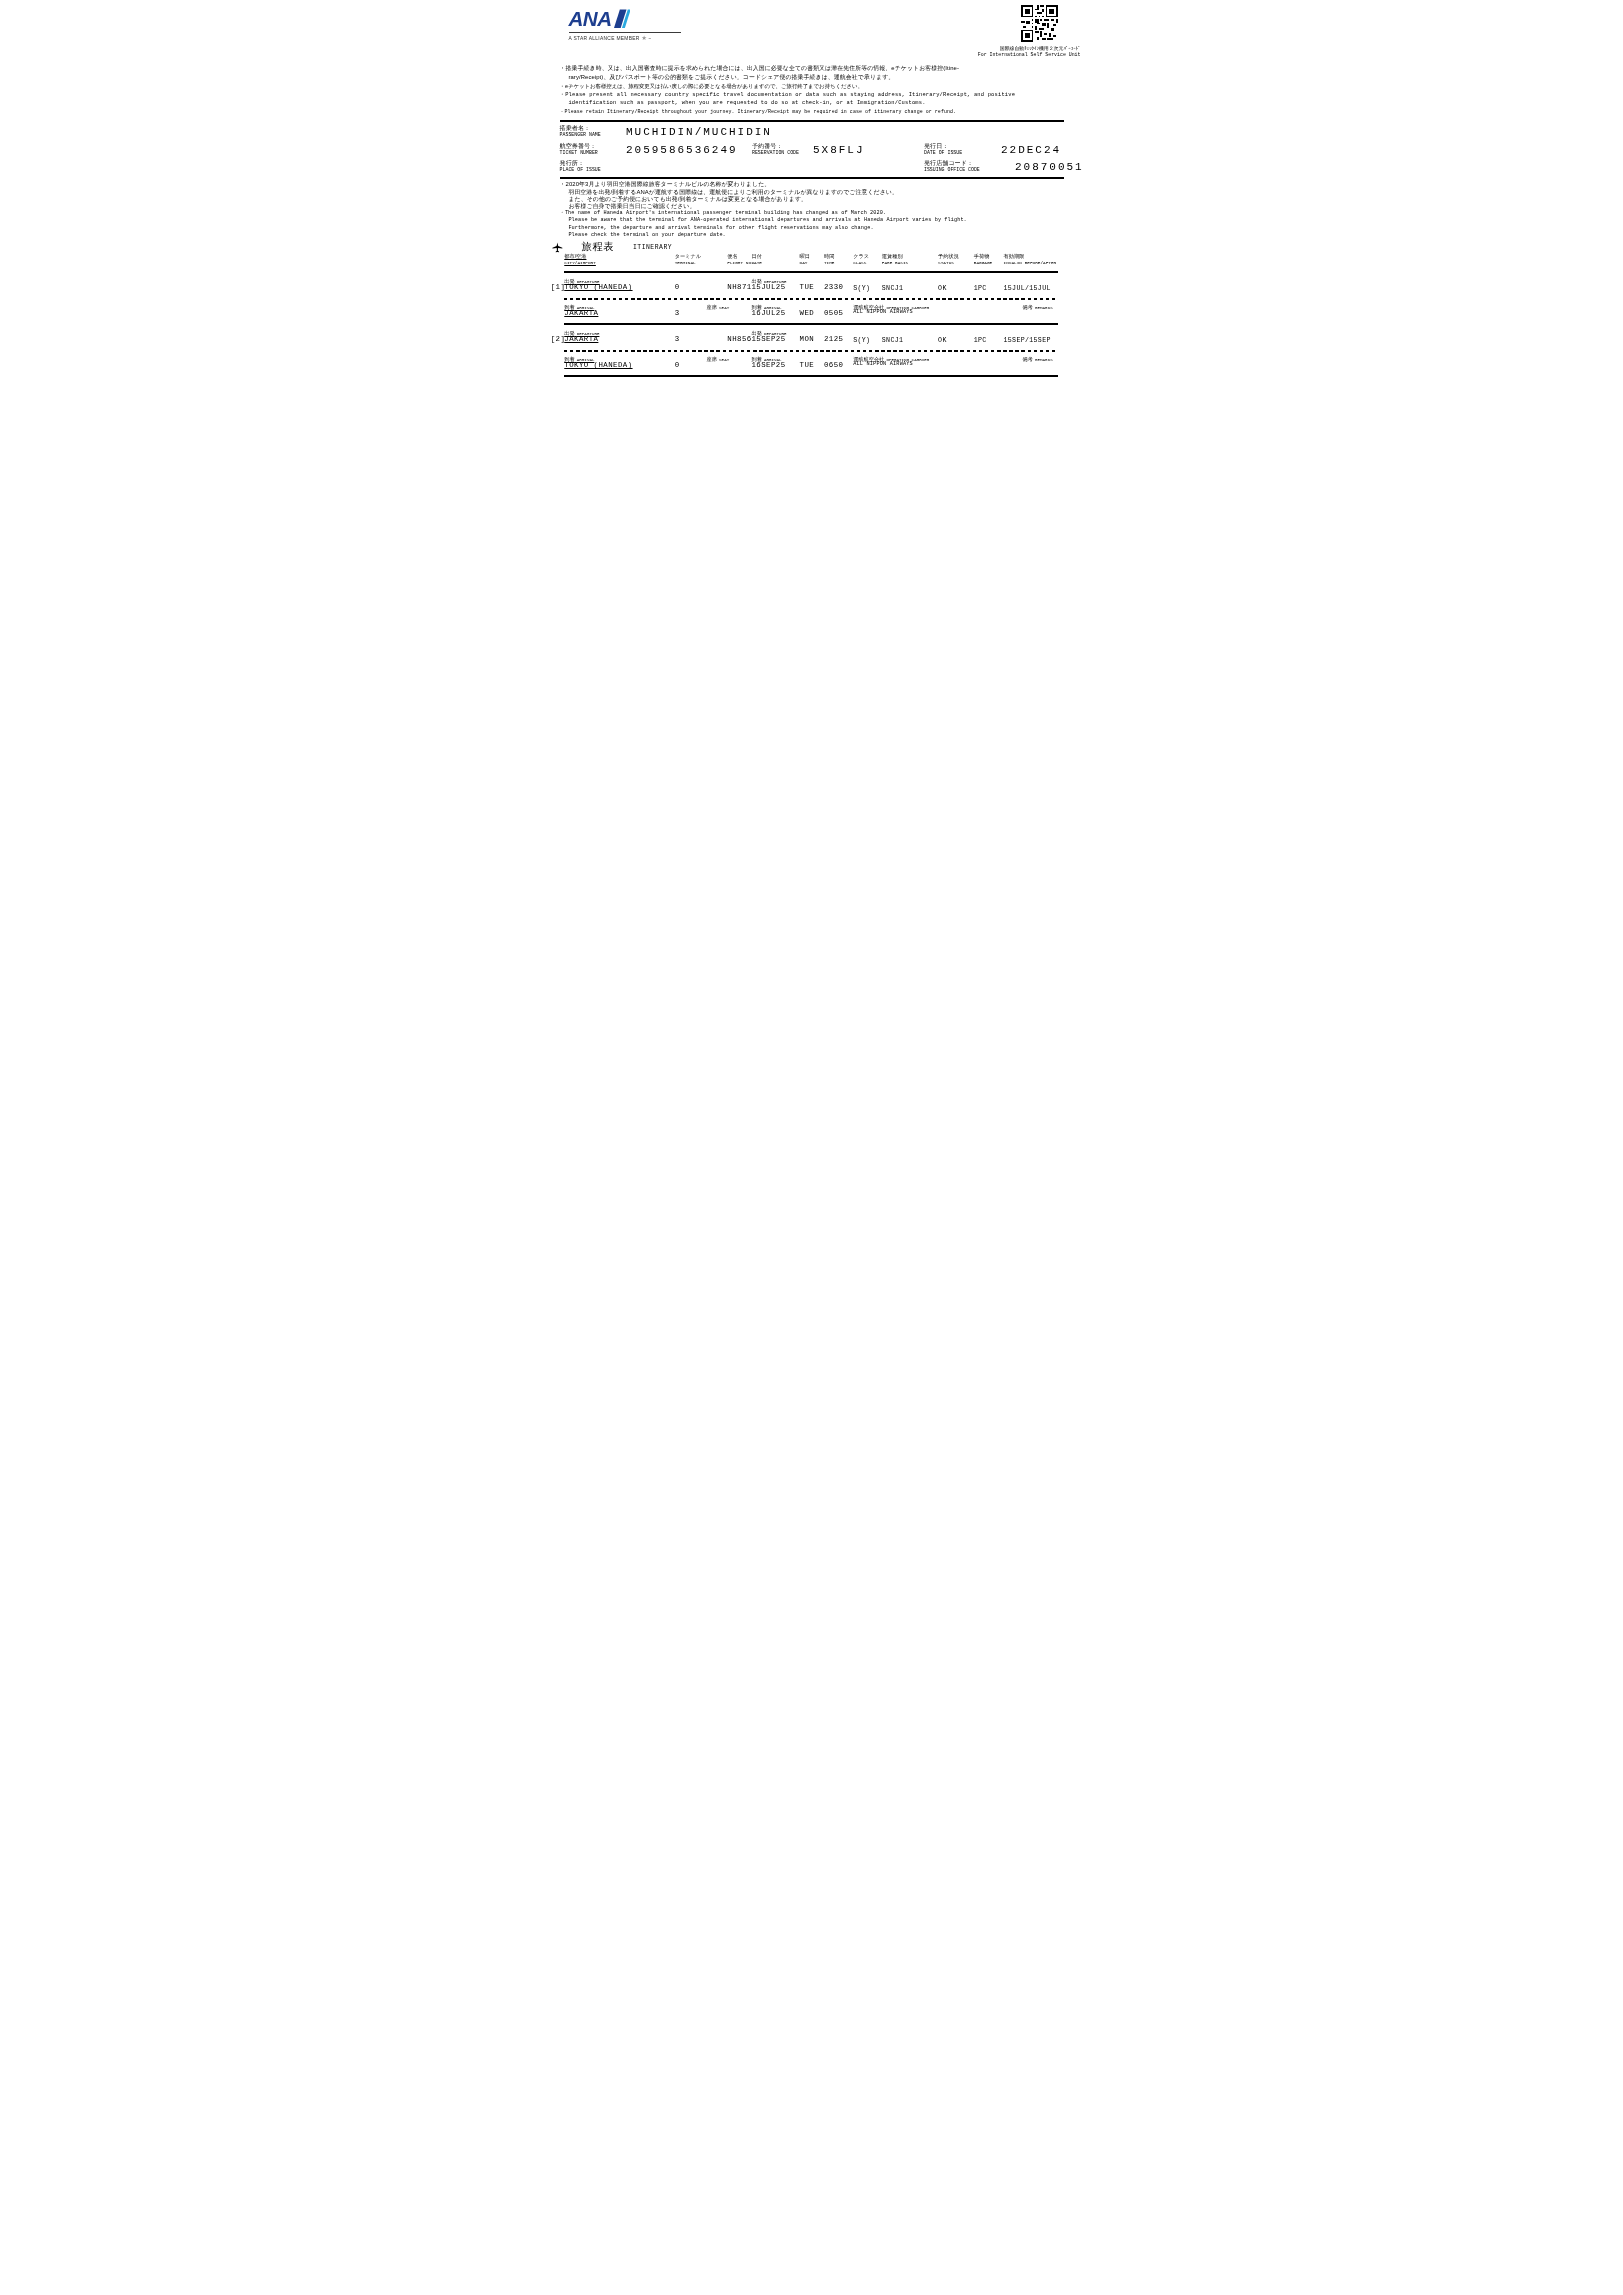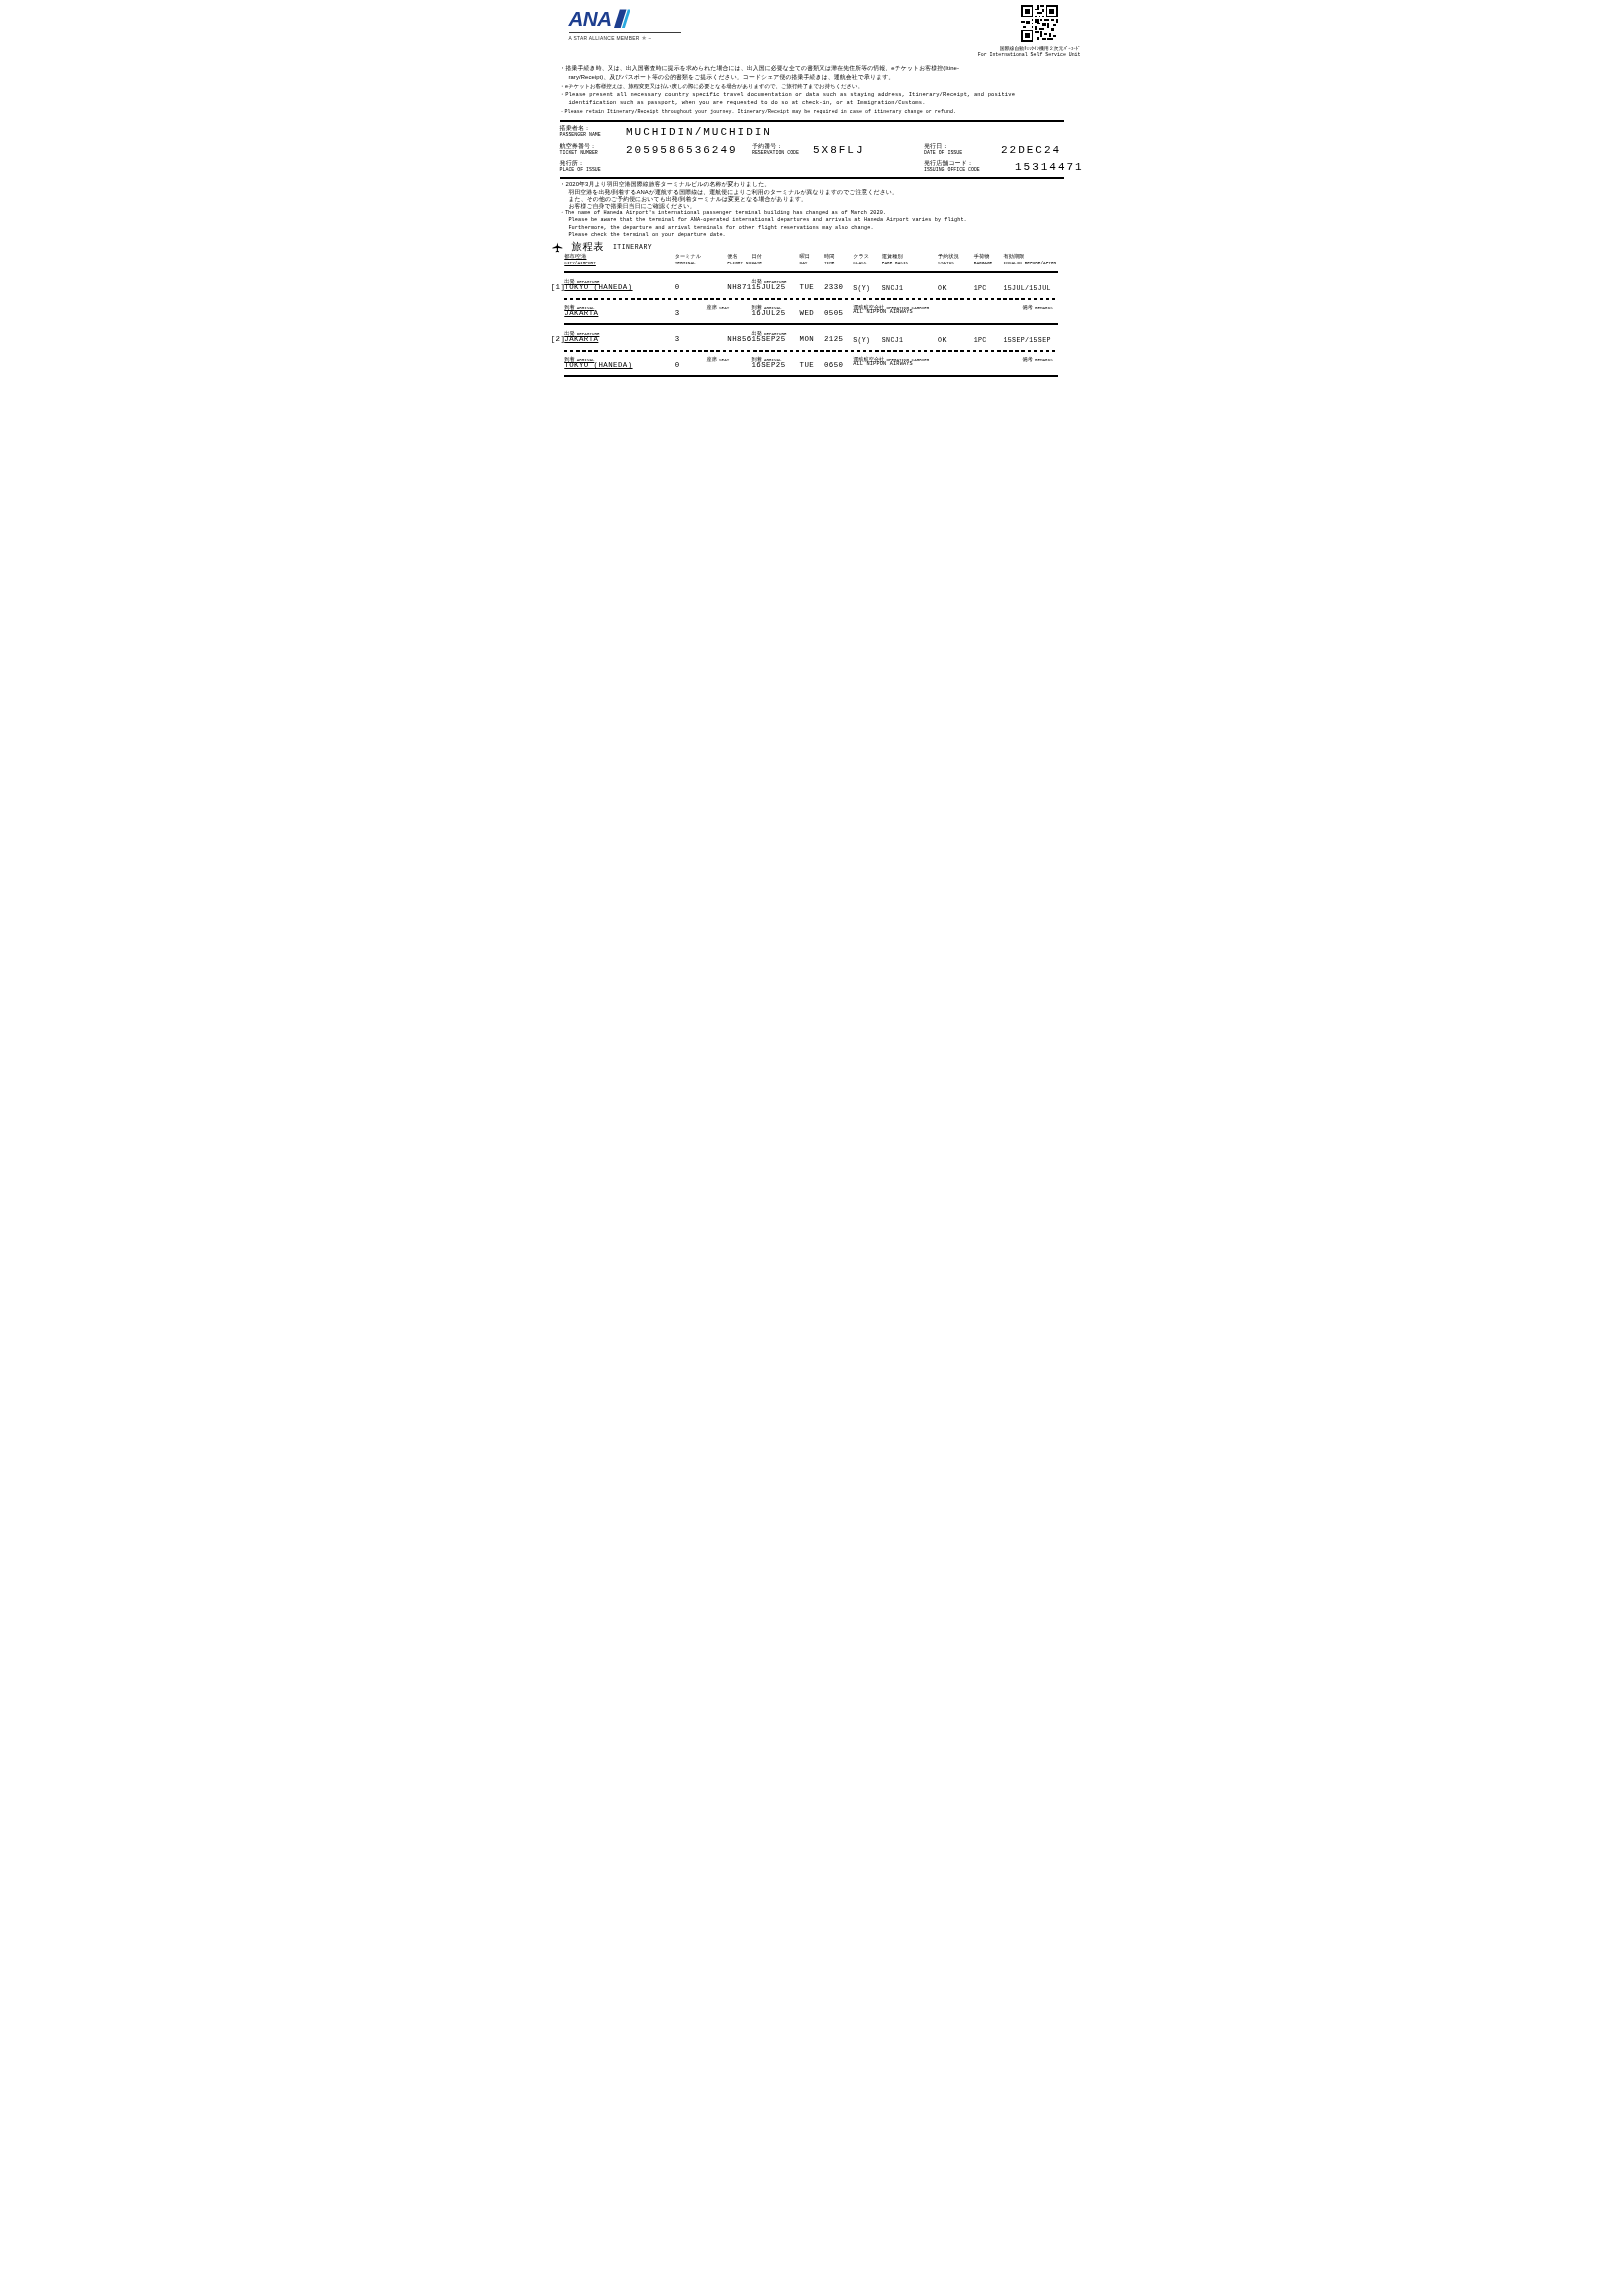--- a/index.html
+++ b/index.html
@@ -48,21 +48,21 @@
 
   
   .pax{position:relative;height:55px;flex:0 0 auto;}
   .prow{position:absolute;left:0;right:0;}
   .pl-jp{font-size:6.1px;line-height:6.9px;display:block;white-space:nowrap;}
   .pl-en{font-family:var(--mono);font-size:4.9px;line-height:5.4px;display:block;white-space:nowrap;}
   .plabel{position:absolute;top:0;}
   .pval{position:absolute;top:0.5px;font-family:var(--mono);font-size:11px;letter-spacing:.18em;white-space:nowrap;}
 
   
-  .itin-title{display:flex;align-items:flex-end;gap:9px;padding:2px 0 1px 10.8px;flex:0 0 auto;}
+  .itin-title{display:flex;align-items:flex-end;gap:19px;padding:2px 0 1px 10.8px;flex:0 0 auto;}
   .plane{width:10.8px;height:10.8px;}
   .itin-jp{font-size:10.3px;font-weight:500;letter-spacing:0.5px;line-height:10.8px;}
   .itin-en{font-family:var(--mono);font-size:6.4px;letter-spacing:.08em;line-height:8.8px;}
 
   .tbl{flex:0 0 auto;}
   .trow{position:relative;}
   .trow > span, .trow > div{position:absolute;top:0;white-space:nowrap;}
   .thead-row{height:15.7px;}
   .th .th-jp{font-size:5.2px;line-height:5.9px;display:block;}
   .th .th-en{font-family:var(--mono);font-size:4.4px;line-height:5.4px;display:block;}
@@ -208,21 +208,21 @@
     <div class="prow" style="top:38px;height:16.7px;">
       <span class="plabel" style="left:18.6px;">
         <span class="pl-jp">発行所：</span>
         <span class="pl-en">PLACE OF ISSUE</span>
       </span>
       <span class="pval" style="left:85px;"></span>
       <span class="plabel" style="left:383px;">
         <span class="pl-jp">発行店舗コード：</span>
         <span class="pl-en">ISSUING OFFICE CODE</span>
       </span>
-      <span class="pval" style="left:474px;">15314471</span>
+      <span class="pval" style="left:474px;">20870051</span>
     </div>
   </section>
 
   <div class="hr-thick"></div>
 
   <section class="notices" style="padding-top:2px;padding-bottom:1px;">
     <div class="ln nt-jp" style="line-height:7.2px;">・2020年3月より羽田空港国際線旅客ターミナルビルの名称が変わりました。</div>
     <div class="ln nt-jp ind" style="line-height:7.2px;">羽田空港を出発/到着するANAが運航する国際線は、運航便によりご利用のターミナルが異なりますのでご注意ください。</div>
     <div class="ln nt-jp ind" style="line-height:7.2px;">また、その他のご予約便においても出発/到着ターミナルは変更となる場合があります。</div>
     <div class="ln nt-jp ind" style="line-height:7.2px;">お客様ご自身で搭乗日当日にご確認ください。</div>

